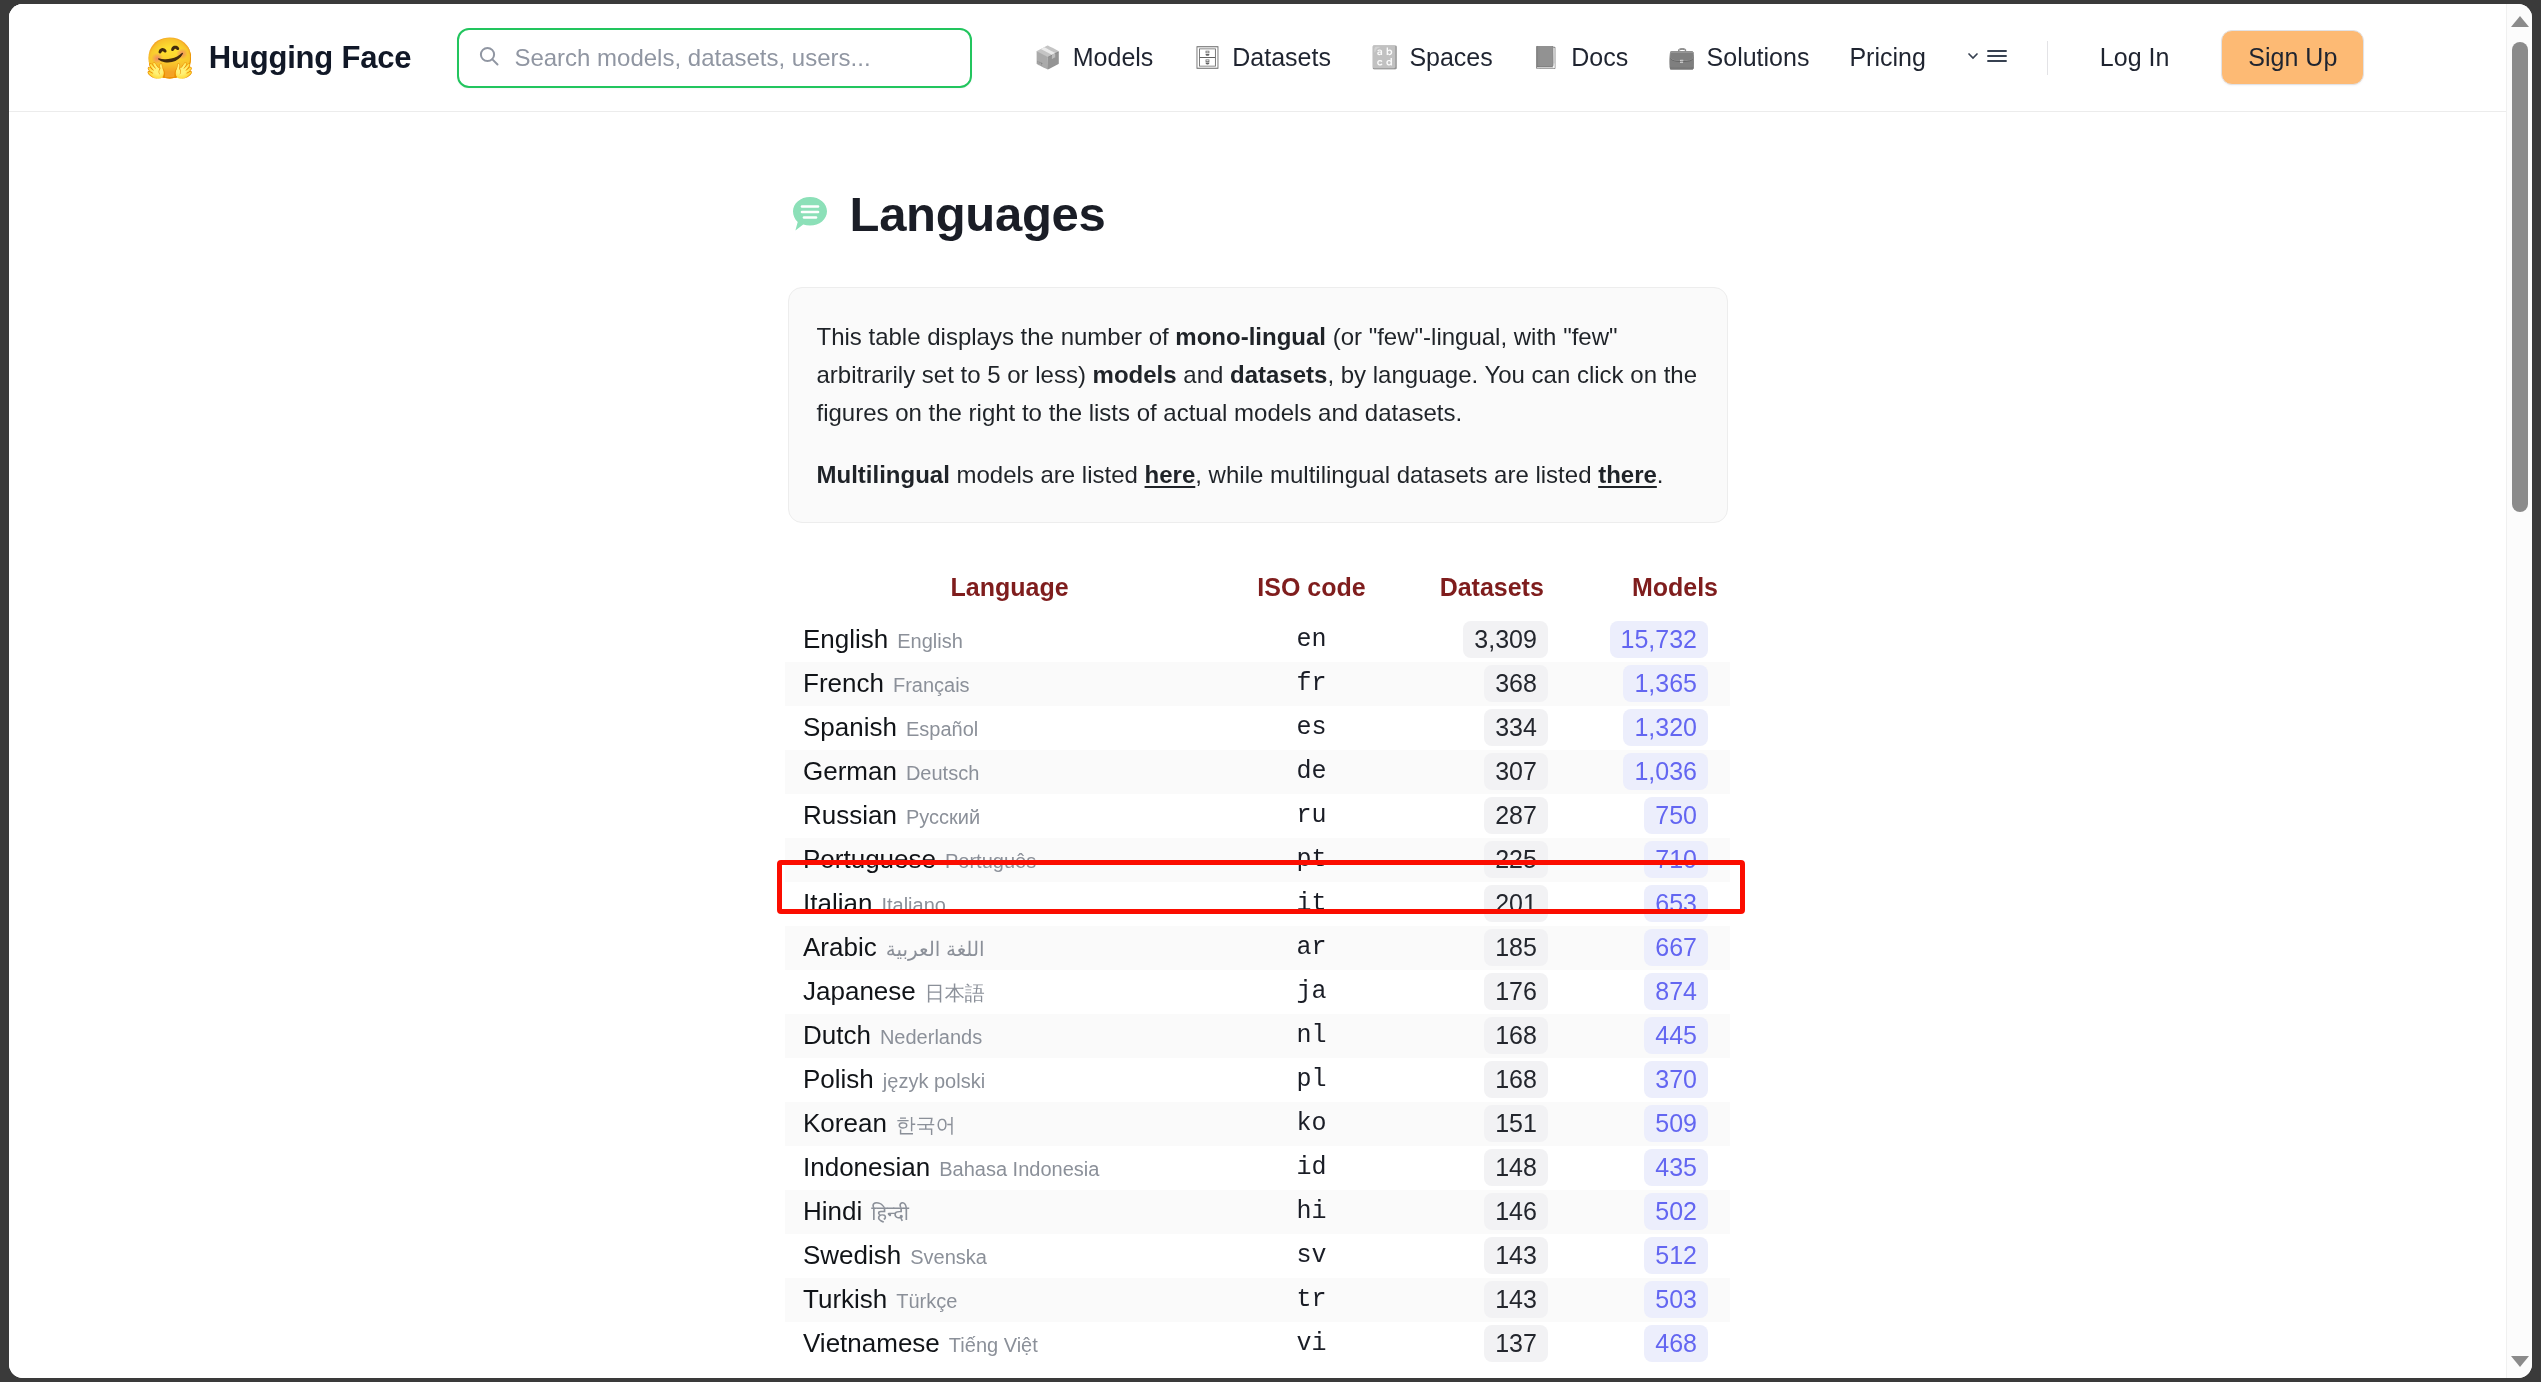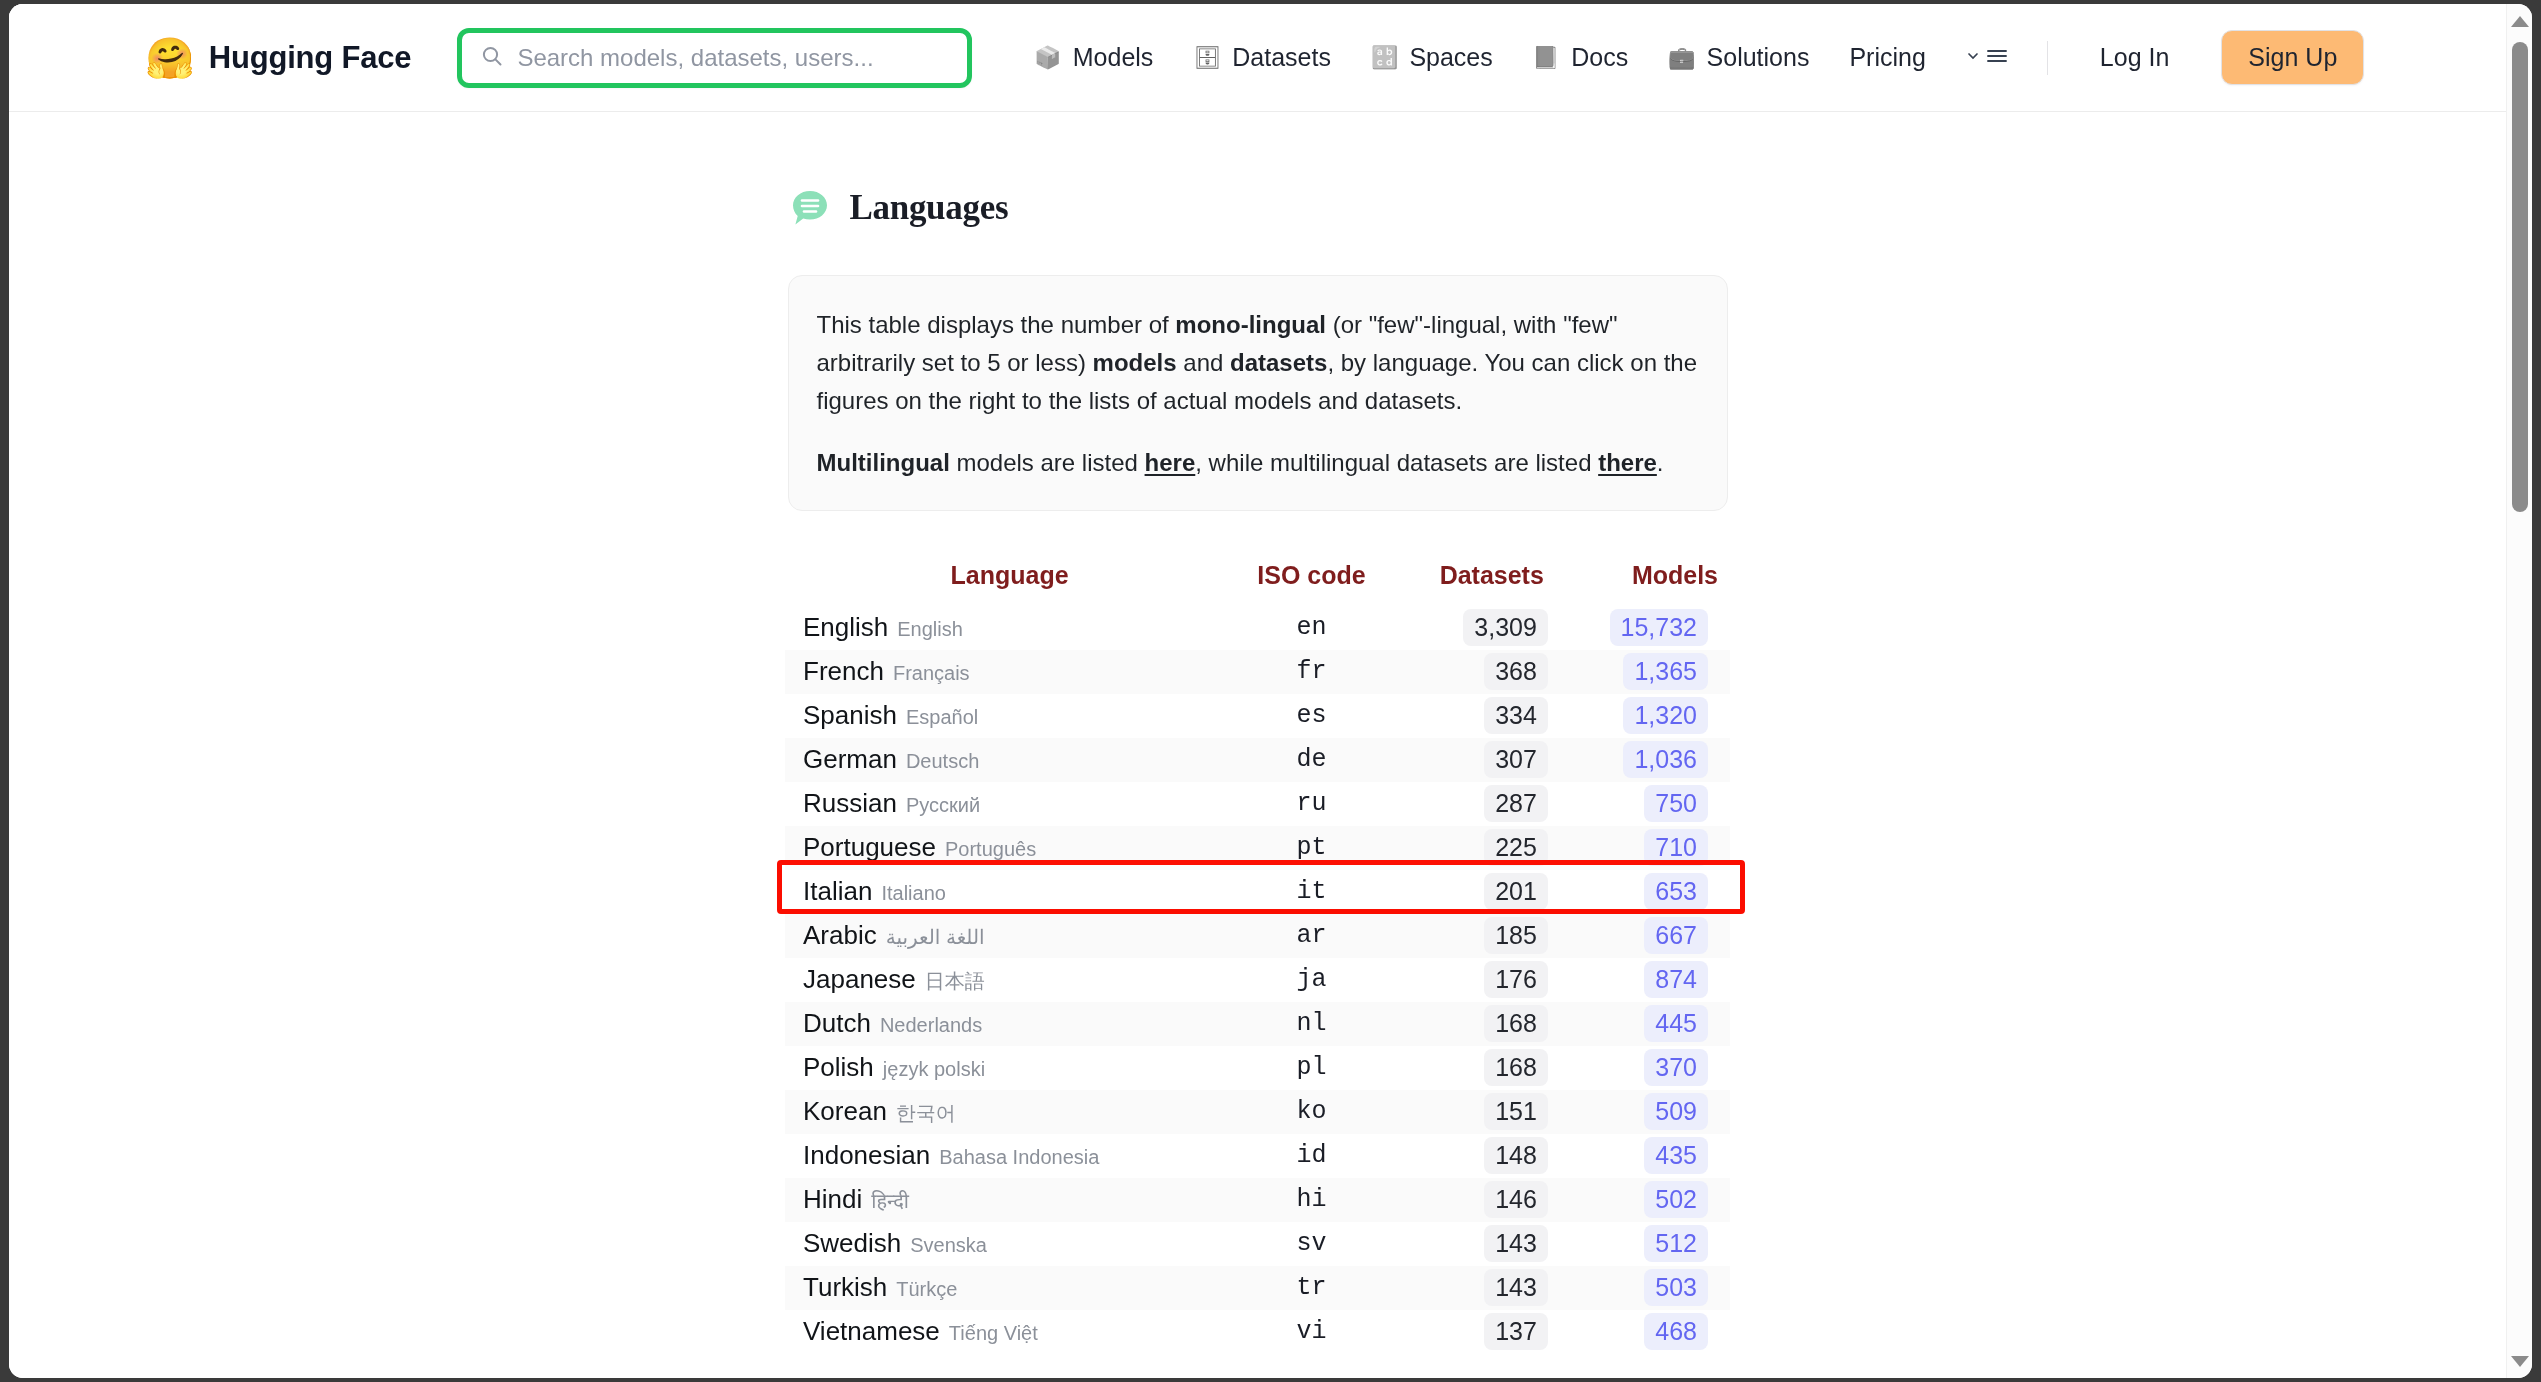--- a/index.html
+++ b/index.html
@@ -50,21 +50,21 @@
     font-weight: 700;
     color: #111827;
     letter-spacing: -0.2px;
   }
 
   
   #searchbox {
     margin-left: 46px;
     width: 515px;
     height: 60px;
-    border: 5px solid #22c55e;
+    border: 2px solid #22c55e;
     border-radius: 12px;
     background: #fff;
     display: flex;
     align-items: center;
     padding: 0 18px;
     gap: 13px;
     box-shadow: 0 1px 2px rgba(16,24,40,.04);
   }
   #searchbox svg { flex: 0 0 auto; }
   #search-input {
@@ -152,25 +152,24 @@
     width: 940px;
     margin: 0 auto 0 auto;
     padding-left: 0;
   }
   #title-icon {
     width: 44px; height: 44px;
     flex: 0 0 auto;
     position: relative;
   }
   #page-title {
-    font-size: 35px;
+    font-size: 49px;
     font-weight: 700;
     color: #1a1d26;
     letter-spacing: -0.3px;
-    font-family: Liberation Serif, serif;
   }
 
   
   #desc-card {
     width: 940px;
     margin: 45px auto 0 auto;
     background: #fafafa;
     border: 1px solid #ededed;
     border-radius: 14px;
     padding: 30px 28px 28px 28px;

